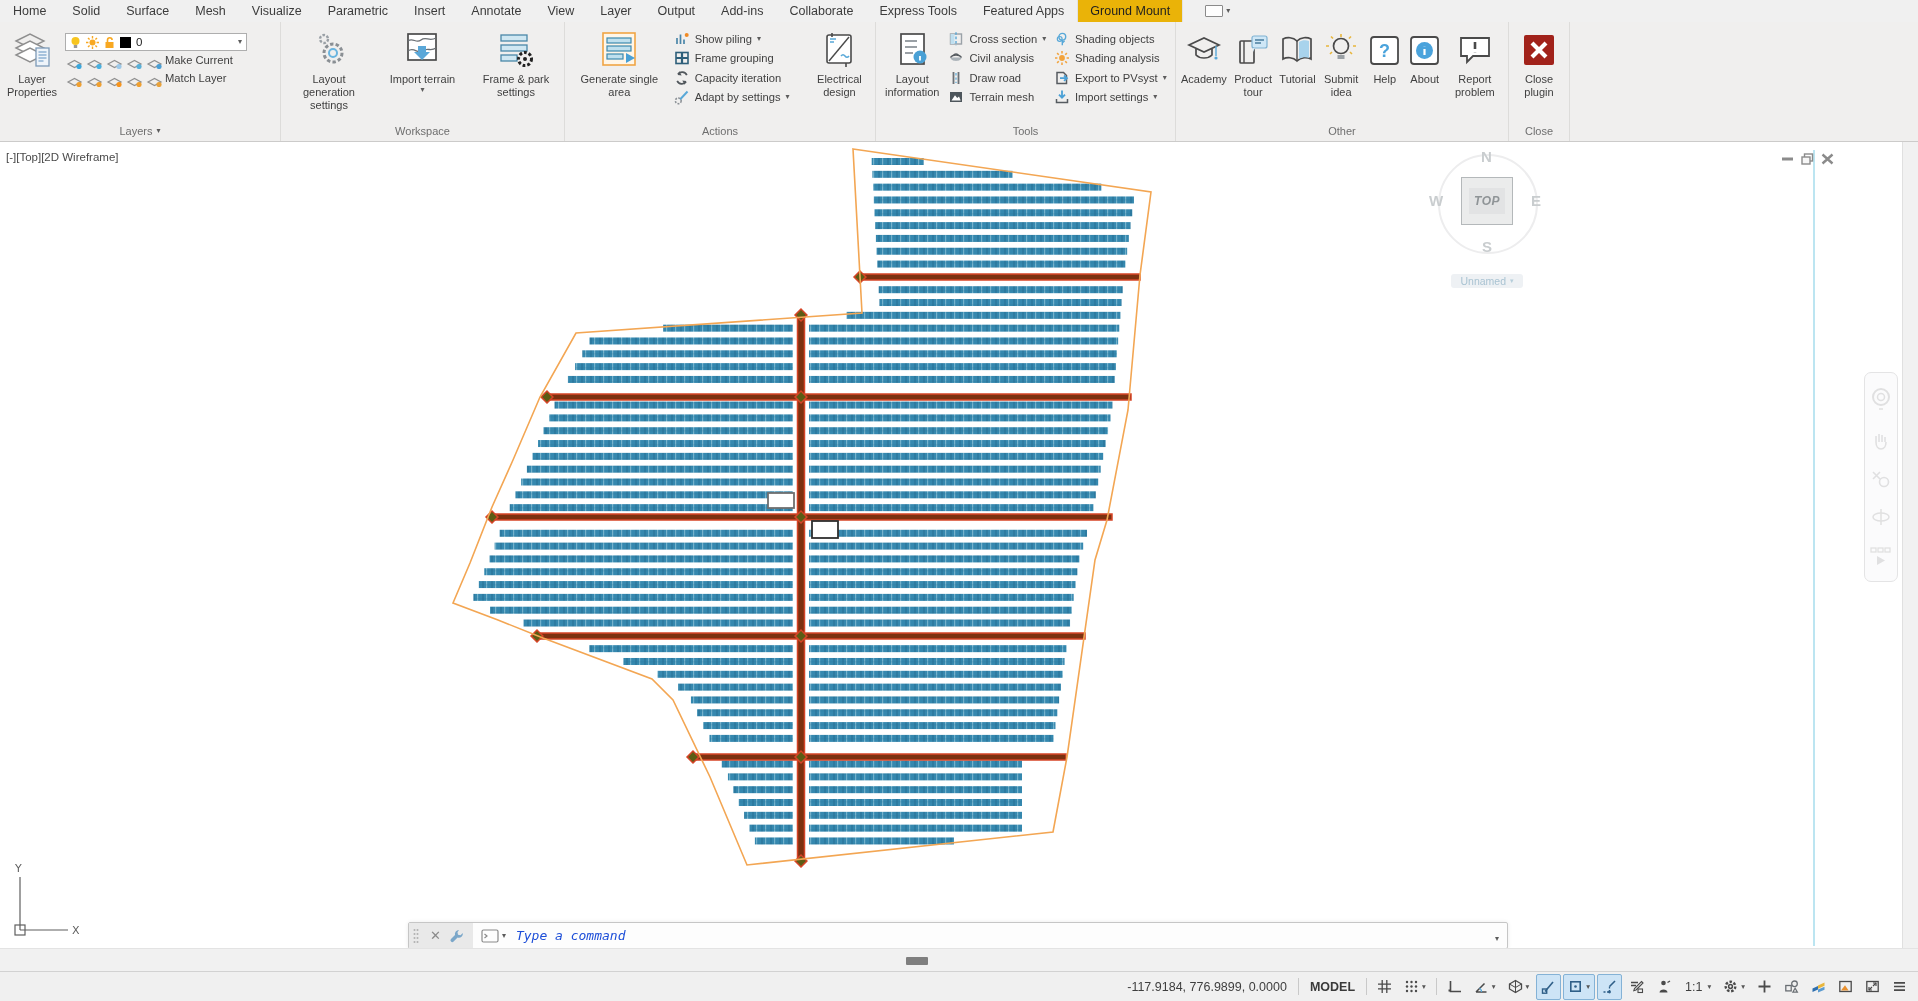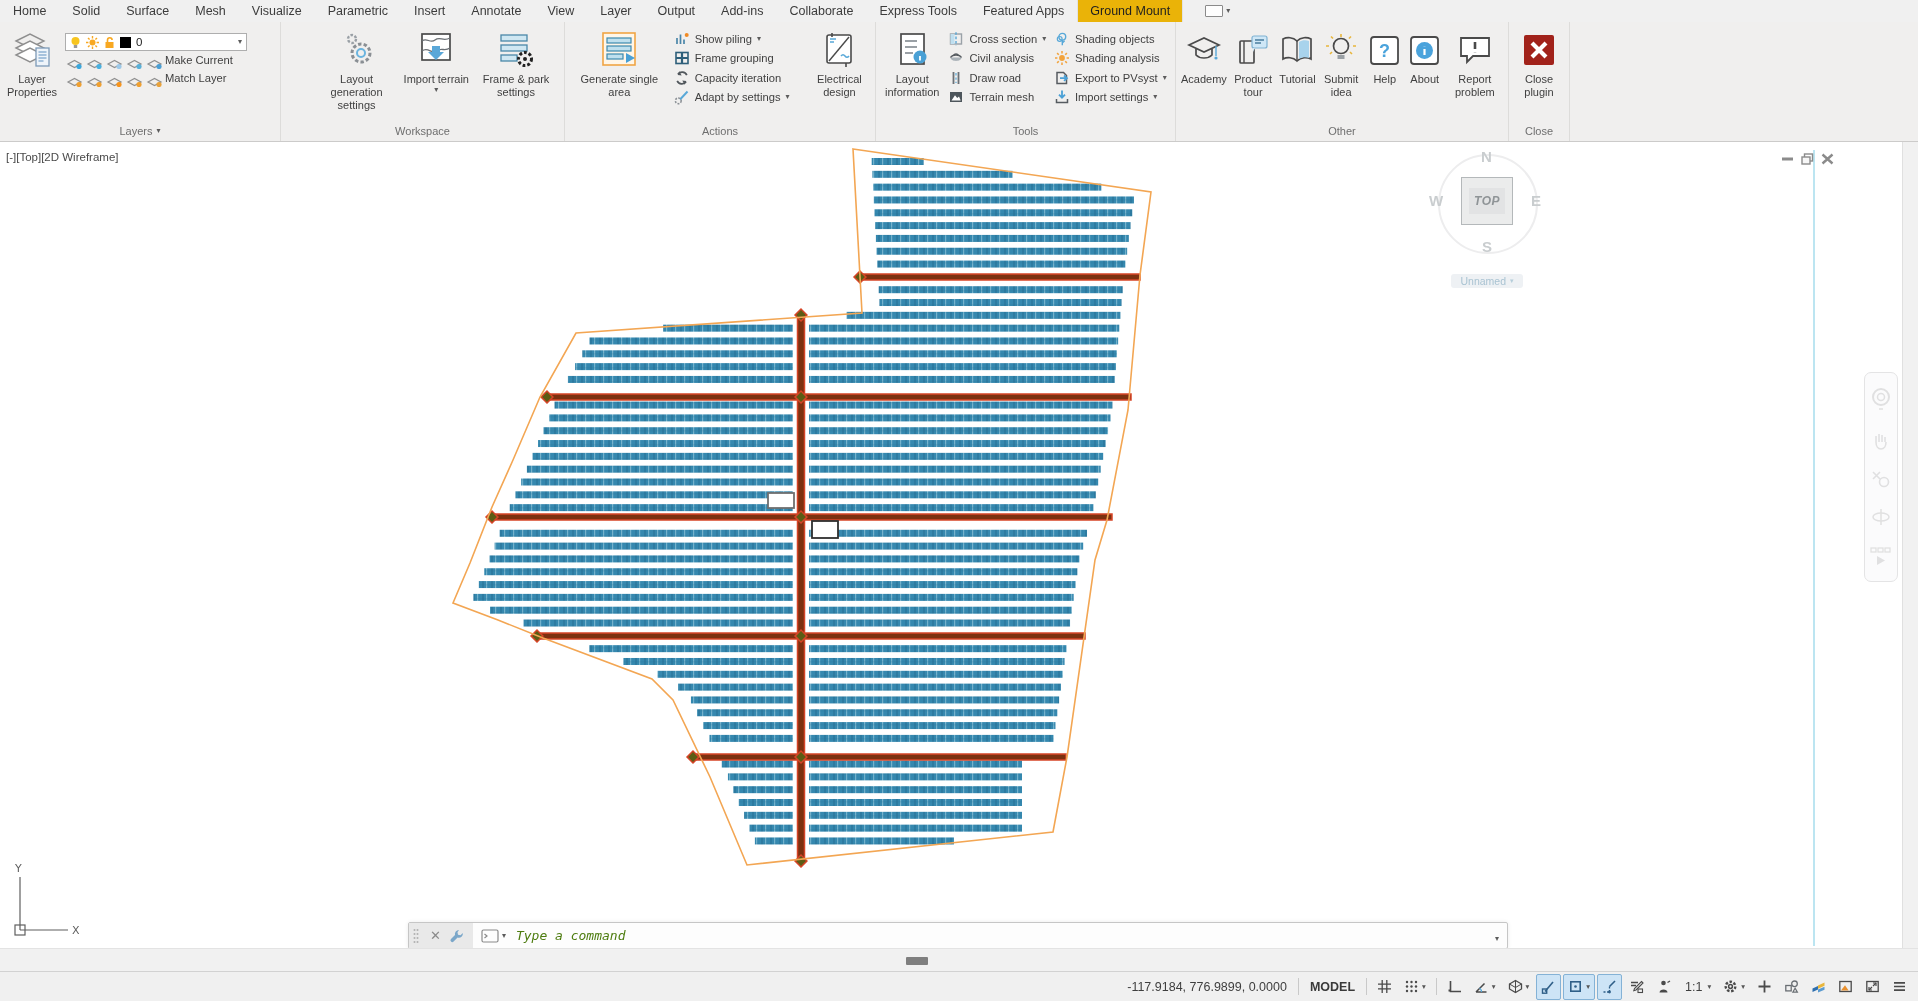--- a/index.html
+++ b/index.html
@@ -42,21 +42,21 @@
   .vc-pill .caret{color:#b5cdda;font-size:7px;}
   .navbar{position:absolute;left:1864px;top:230px;width:34px;height:210px;border:1px solid #e4e4e5;background:#fbfbfc;border-radius:7px;z-index:2;display:flex;flex-direction:column;align-items:center;justify-content:space-around;padding:6px 0;box-sizing:border-box;}
   .navbar svg{display:block;}
   .vscroll{position:absolute;left:1902px;top:142px;width:16px;height:806px;background:#f1f1f1;border-left:1px solid #e0e0e0;box-sizing:border-box;z-index:4;}
   
   .cmdbar{position:absolute;left:408px;top:780px;width:1098px;height:25px;background:rgba(253,253,253,.97);border:1px solid #c6c6c6;border-radius:2px;display:flex;align-items:center;z-index:4;box-shadow:0 0 4px rgba(0,0,0,.08);}
   .cmd-grip{width:13px;align-self:stretch;background:#e9e9e9;display:flex;align-items:center;justify-content:center;}
   .cmd-left{display:flex;align-items:center;gap:8px;padding:0 8px;background:#e9e9e9;align-self:stretch;}
   .cmd-x{color:#8a8a8a;font-size:13px;font-weight:bold;font-family:"DejaVu Sans",sans-serif;line-height:1;}
   .cmd-icon{display:flex;align-items:center;gap:3px;margin-left:8px;}
-  .cmd-input{flex:1;font-family:"DejaVu Sans Mono",monospace;font-style:italic;font-size:13px;color:#4d7c0f;padding-left:10px;}
+  .cmd-input{flex:1;font-family:"DejaVu Sans Mono",monospace;font-style:italic;font-size:13px;color:#1d4ed8;padding-left:10px;}
   .cmd-expand{padding:0 8px;color:#9a9a9a;}
   
   .hscroll{position:absolute;left:0;top:948px;width:1918px;height:23px;background:#f1f1f1;border-top:1px solid #e3e3e3;box-sizing:border-box;z-index:5;}
   .hscroll .handle{position:absolute;left:906px;top:8px;width:22px;height:8px;background:#7f7f7f;border-radius:1px;}
   
   .statusbar{position:absolute;left:0;top:971px;width:1918px;height:30px;background:#f0f0f0;border-top:1px solid #d2d2d2;box-sizing:border-box;display:flex;align-items:center;justify-content:flex-end;padding-right:5px;z-index:6;}
   .sb-item{display:flex;align-items:center;justify-content:center;height:24px;margin:0 1px;padding:0 4px;border:1px solid transparent;border-radius:2px;color:#424242;}
   .sb-item.active{background:#cde4f6;border-color:#84b2d6;}
   .sb-text{font-size:12.5px;color:#3f3f3f;white-space:nowrap;padding:0 7px;}
   .sb-sep{width:1px;height:17px;background:#c9c9c9;margin:0 4px;}
@@ -195,21 +195,21 @@
           </div>
         </div>
       </div>
       <div class="panel-label">
         <span>Layers</span>
           <span class="caret">▾</span>
       </div>
     </section>
 
     <section class="panel" style="width:284px">
-      <div class="panel-body" style="justify-content:flex-end" id="workspace-body">
+      <div class="panel-body" style="justify-content:space-between" id="workspace-body">
           <div class="bigbtn">
             <span class="bicon">
               <svg width="36" height="38" viewBox="0 0 36 38">
                 <circle cx="13" cy="8" r="4" fill="none" stroke="#9aa0a6" stroke-width="2.4" stroke-dasharray="2.6 1.6"></circle>
                 <circle cx="22" cy="22" r="9" fill="none" stroke="#8a8f94" stroke-width="3" stroke-dasharray="3.4 2.2"></circle>
                 <circle cx="22" cy="22" r="4" fill="none" stroke="#6ab4df" stroke-width="2"></circle>
               </svg>
             </span>
             <span class="blabel">Layout generation settings</span>
           </div>

